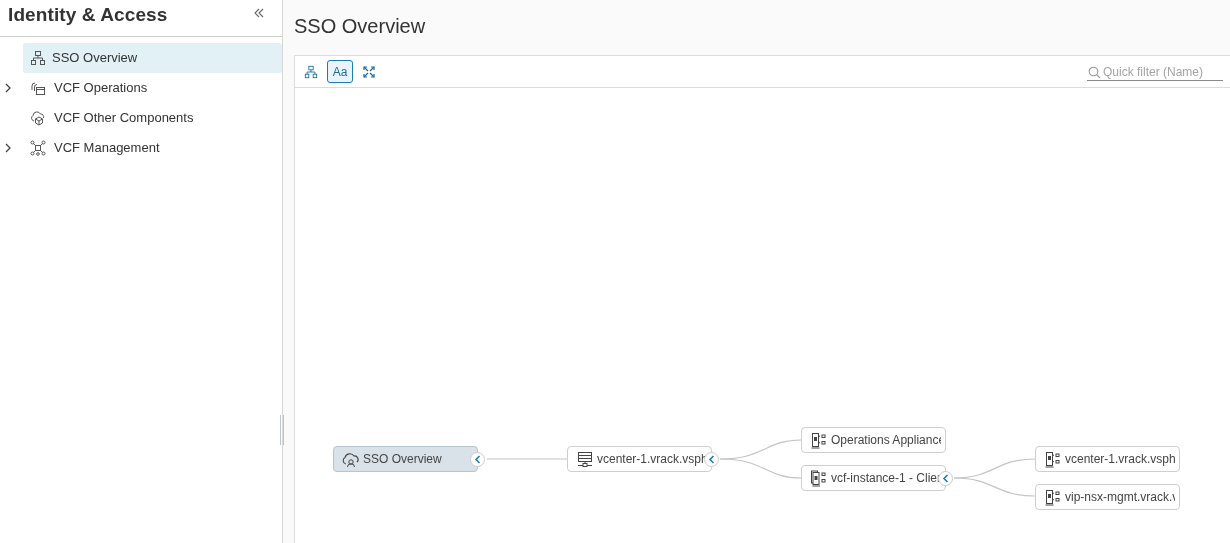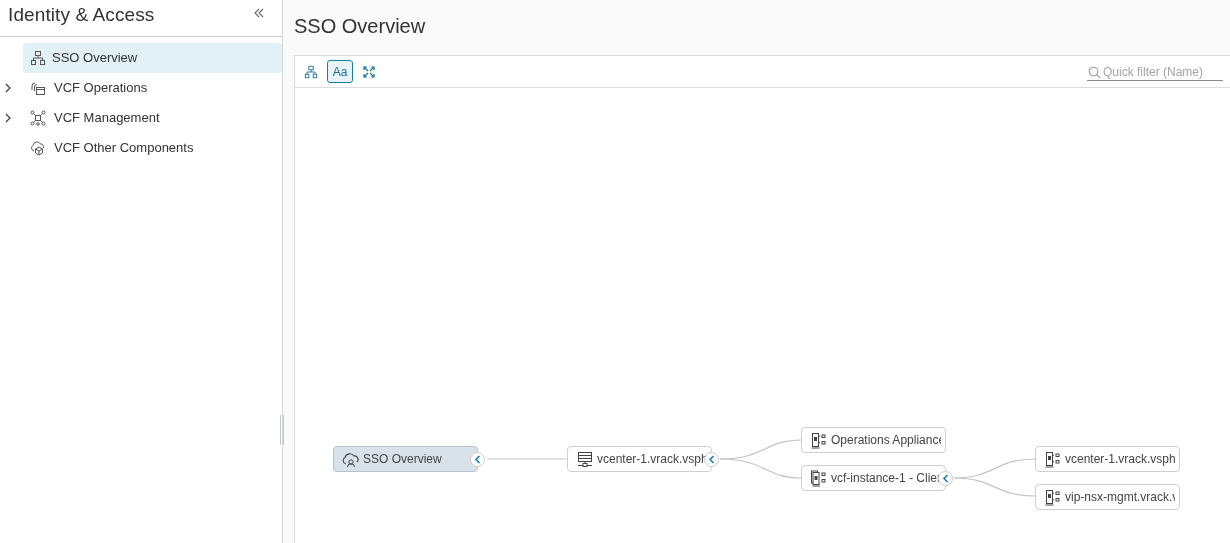--- a/index.html
+++ b/index.html
@@ -1,19 +1,19 @@
 <!DOCTYPE html>
 <html><head>
   <meta charset="utf-8">
   <style>
     * { box-sizing: border-box; margin: 0; padding: 0; }
     html, body { width: 1230px; height: 543px; overflow: hidden; background: #fafafa; font-family: "Liberation Sans", "DejaVu Sans", sans-serif; color: #313131; }
     .sidebar { position: absolute; left: 0; top: 0; width: 283px; height: 543px; background: #ffffff; border-right: 1px solid #d7d7d7; }
     .sidebar-header { height: 37px; border-bottom: 1px solid #cfcfcf; position: relative; }
-    .sidebar-title { position: absolute; left: 8px; top: 4px; font-size: 19px; color: #333; font-weight: normal; letter-spacing: 0.1px; }
+    .sidebar-title { position: absolute; left: 8px; top: 4px; font-size: 19px; color: #333; font-weight: bold; letter-spacing: 0.1px; }
     .collapse-btn { position: absolute; left: 252px; top: 6px; width: 18px; height: 18px; font-size: 16px; color: #666; cursor: pointer; }
     .nav { position: absolute; top: 43px; left: 0; width: 282px; }
     .nav-item { position: relative; height: 30px; line-height: 30px; font-size: 13px; color: #333; cursor: pointer; }
     .nav-item.active { background: #e1f1f6; margin-left: 23px; border-radius: 3px; }
     .nav-item .chev { position: absolute; left: 3px; top: 0; width: 12px; font-size: 14px; color: #444; }
     .nav-item .ico { position: absolute; left: 30px; top: 7px; width: 16px; height: 16px; }
     .nav-item.active .ico { left: 7px; }
     .nav-item .lbl { position: absolute; left: 54px; }
     .nav-item.active .lbl { left: 29px; }
 
@@ -71,43 +71,43 @@
       </span>
       <svg class="ico" viewBox="0 0 16 16">
           <path d="M5 3 A3 3 0 0 0 2 6 V10" fill="none" stroke="#555"></path>
           <path d="M7 4.5 A2.5 2.5 0 0 0 4.5 7 V11" fill="none" stroke="#555"></path>
           <rect x="6.5" y="7.5" width="8" height="7" fill="none" stroke="#555"></rect>
           <path d="M6.5 9.5 H14.5" stroke="#555"></path>
         </svg>
       <span class="lbl">VCF Operations</span>
     </div>
     <div class="nav-item">
+      <svg class="ico" viewBox="0 0 16 16">
+          <path d="M4 11 A3 3 0 0 1 3 5.5 A4 4 0 0 1 10.5 4 A3 3 0 0 1 13.5 8" fill="none" stroke="#555"></path>
+          <path d="M9 7 L12.5 9 V13 L9 15 L5.5 13 V9 Z" fill="none" stroke="#555"></path>
+          <path d="M5.5 9 L9 11 L12.5 9 M9 11 V15" fill="none" stroke="#555"></path>
+        </svg>
+      <span class="lbl">VCF Other Components</span>
+    </div>
+    <div class="nav-item">
       <span class="chev">
         <svg width="10" height="30" viewBox="0 0 10 30">
             <path d="M3 11 L7 15 L3 19" fill="none" stroke="#444" stroke-width="1.3"></path>
           </svg>
       </span>
       <svg class="ico" viewBox="0 0 16 16">
           <rect x="5.5" y="5.5" width="5" height="5" fill="none" stroke="#555"></rect>
           <circle cx="2.5" cy="2.5" r="1.5" fill="none" stroke="#555"></circle>
           <circle cx="13.5" cy="2.5" r="1.5" fill="none" stroke="#555"></circle>
           <circle cx="2.5" cy="13.5" r="1.5" fill="none" stroke="#555"></circle>
           <circle cx="13.5" cy="13.5" r="1.5" fill="none" stroke="#555"></circle>
           <circle cx="8" cy="14" r="1.3" fill="none" stroke="#555"></circle>
           <path d="M3.6 3.6 L5.5 5.5 M12.4 3.6 L10.5 5.5 M3.6 12.4 L5.5 10.5 M12.4 12.4 L10.5 10.5" stroke="#555"></path>
         </svg>
       <span class="lbl">VCF Management</span>
-    </div>
-    <div class="nav-item">
-      <svg class="ico" viewBox="0 0 16 16">
-          <path d="M4 11 A3 3 0 0 1 3 5.5 A4 4 0 0 1 10.5 4 A3 3 0 0 1 13.5 8" fill="none" stroke="#555"></path>
-          <path d="M9 7 L12.5 9 V13 L9 15 L5.5 13 V9 Z" fill="none" stroke="#555"></path>
-          <path d="M5.5 9 L9 11 L12.5 9 M9 11 V15" fill="none" stroke="#555"></path>
-        </svg>
-      <span class="lbl">VCF Other Components</span>
     </div>
   </div>
 </div>
 
 <div class="splitter">
   <span style="left:0"></span>
     <span style="left:3px"></span>
 </div>
 
 <div class="main">

